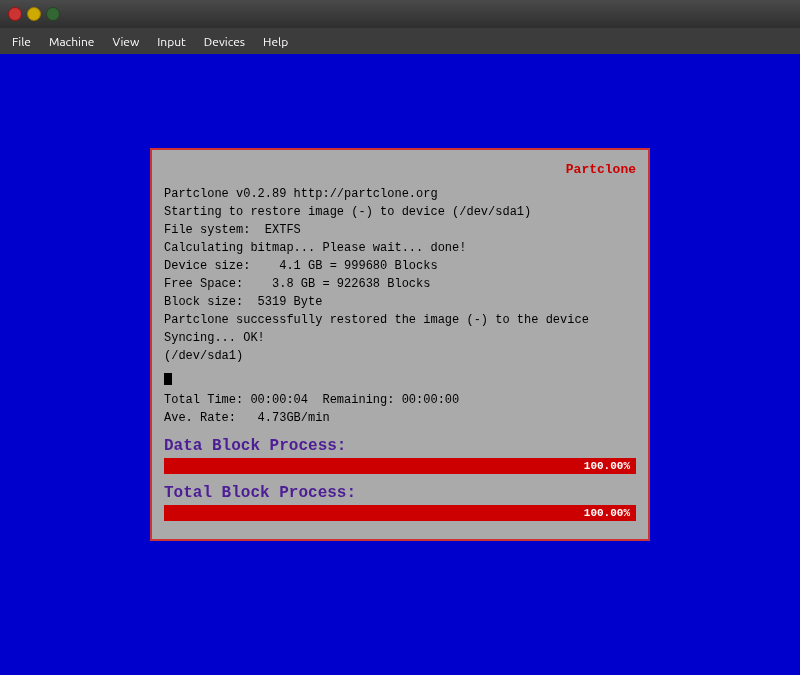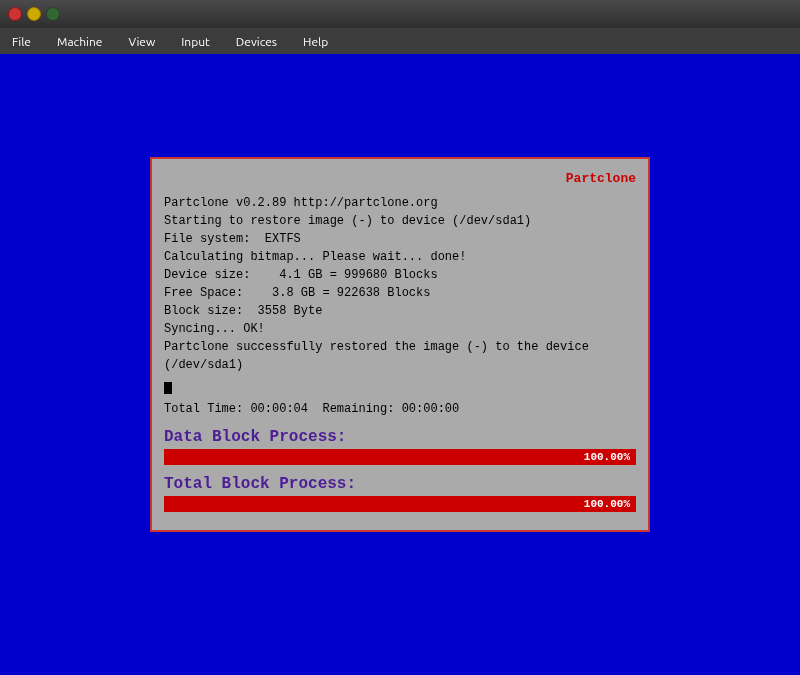--- a/index.html
+++ b/index.html
@@ -58,21 +58,21 @@
       font-weight: bold;
     }
 
     
     .menubar {
       height: 26px;
       background: #3c3c3c;
       display: flex;
       align-items: center;
       padding: 0 4px;
-      gap: 10px;
+      gap: 2px;
     }
 
     .menu-item {
       color: #ffffff;
       font-size: 12px;
       padding: 3px 8px;
       cursor: pointer;
       border-radius: 3px;
     }
 
@@ -180,29 +180,30 @@
 
   <div class="terminal-window">
     <div class="terminal-title">Partclone</div>
 
     <div class="terminal-line">Partclone v0.2.89 http://partclone.org</div>
     <div class="terminal-line">Starting to restore image (-) to device (/dev/sda1)</div>
     <div class="terminal-line">File system:  EXTFS</div>
     <div class="terminal-line">Calculating bitmap... Please wait... done!</div>
     <div class="terminal-line">Device size:    4.1 GB = 999680 Blocks</div>
     <div class="terminal-line">Free Space:    3.8 GB = 922638 Blocks</div>
-    <div class="terminal-line">Block size:  3558 Byte</div>
+    <div class="terminal-line">Block size:  5319 Byte</div>
+    <div class="terminal-line">Partclone successfully restored the image (-) to the device</div>
     <div class="terminal-line">Syncing... OK!</div>
-    <div class="terminal-line">Partclone successfully restored the image (-) to the device</div>
     <div class="terminal-line">(/dev/sda1)</div>
 
     <div class="terminal-blank"></div>
     <div class="terminal-line"><span class="cursor"></span></div>
 
     <div class="terminal-line">Total Time: 00:00:04  Remaining: 00:00:00</div>
+    <div class="terminal-line">Ave. Rate:   4.73GB/min</div>
 
     <div class="progress-label">Data Block Process:</div>
     <div class="progress-container">
       <div class="progress-bar" style="width: 100%;"></div>
       <span class="progress-pct">100.00%</span>
     </div>
 
     <div class="progress-label">Total Block Process:</div>
     <div class="progress-container">
       <div class="progress-bar" style="width: 100%;"></div>

